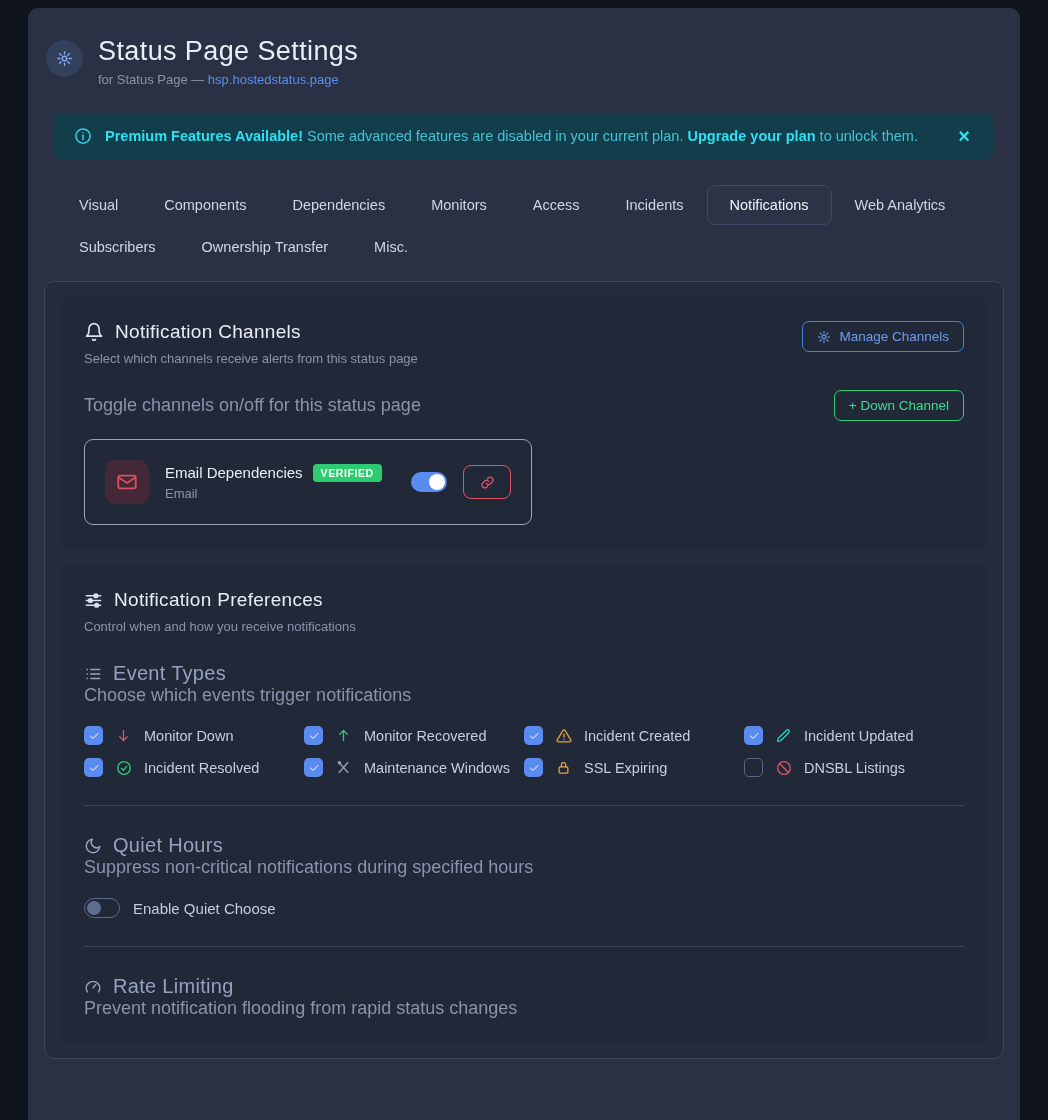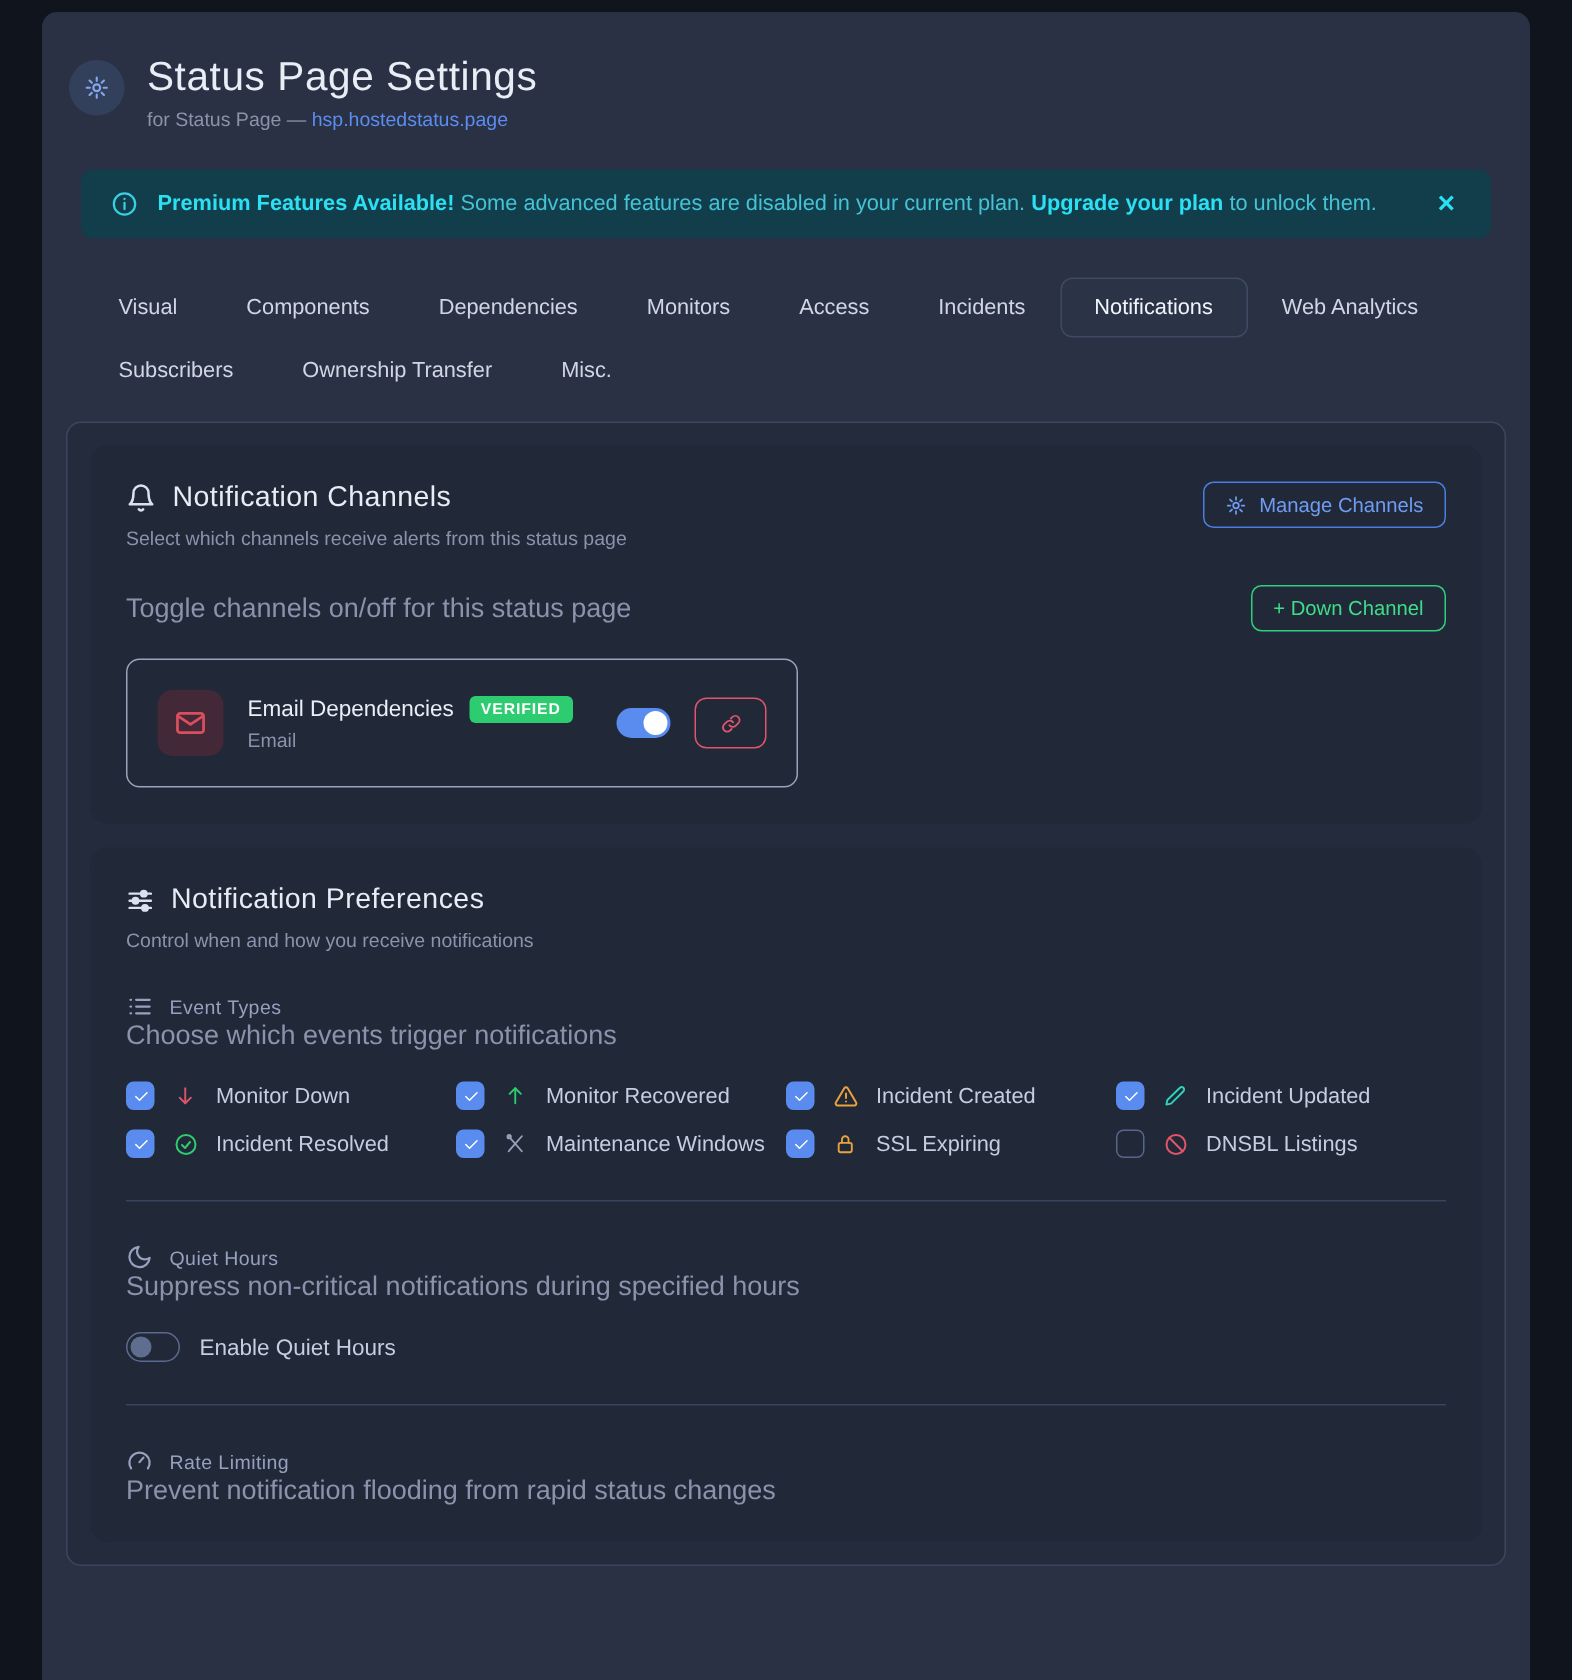--- a/index.html
+++ b/index.html
@@ -99,21 +99,21 @@
   .toggle.on .knob{position:absolute;right:2px;top:2px;width:16px;height:16px;border-radius:50%;background:#fff}
   .toggle.off{background:transparent;border:1.5px solid #5b6b8d}
   .toggle.off .knob{position:absolute;left:2px;top:1.5px;width:14px;height:14px;border-radius:50%;background:#5f6e8e}
 
   .link-btn{width:48px;height:34px;border-radius:8px;border:1px solid var(--red);
     background:transparent;color:var(--red);display:flex;align-items:center;justify-content:center;
     cursor:pointer;flex:none}
 
   
   .subsec{margin-top:28px}
-  .subsec-title{display:flex;align-items:center;gap:11px;font-size:13px;letter-spacing:.3px;color:var(--submuted)}
+  .subsec-title{display:flex;align-items:center;gap:11px;font-size:20px;letter-spacing:.3px;color:var(--submuted)}
   .subsec-sub{font-size:18px;color:var(--muted);margin-top:0}
   .divider{height:1px;background:var(--border-soft);margin:28px 0 0}
 
   .event-grid{display:grid;grid-template-columns:1fr 1fr 1fr 1fr;row-gap:13px;margin-top:20px}
   .event-row{display:flex;align-items:center;gap:12px;cursor:pointer}
   .checkbox{width:19px;height:19px;border-radius:5px;flex:none;display:flex;
     align-items:center;justify-content:center;color:#fff}
   .checkbox.checked{background:var(--blue)}
   .checkbox.unchecked{background:transparent;border:1.5px solid #596689}
   .event-icon{width:17px;display:flex;justify-content:center}
@@ -382,21 +382,21 @@
                 <path d="M21 12.8A9 9 0 1 1 11.2 3a7 7 0 0 0 9.8 9.8z"></path>
               </svg>
             </span>
           <span>Quiet Hours</span>
         </div>
         <div class="subsec-sub">Suppress non-critical notifications during specified hours</div>
         <div class="toggle-row">
           <div class="toggle off">
               <div class="knob"></div>
             </div>
-          <span class="toggle-label">Enable Quiet Hours</span>
+          <span class="toggle-label">Enable Quiet Choose</span>
         </div>
       </div>
 
       <div class="divider"></div>
 
       <div class="subsec">
         <div class="subsec-title">
           <span class="ico">
               <svg width="18" height="18" viewBox="0 0 24 24" fill="none" stroke="currentColor" stroke-width="2" stroke-linecap="round" stroke-linejoin="round">
                 <path d="M4.5 18.5a9 9 0 1 1 15 0"></path>

